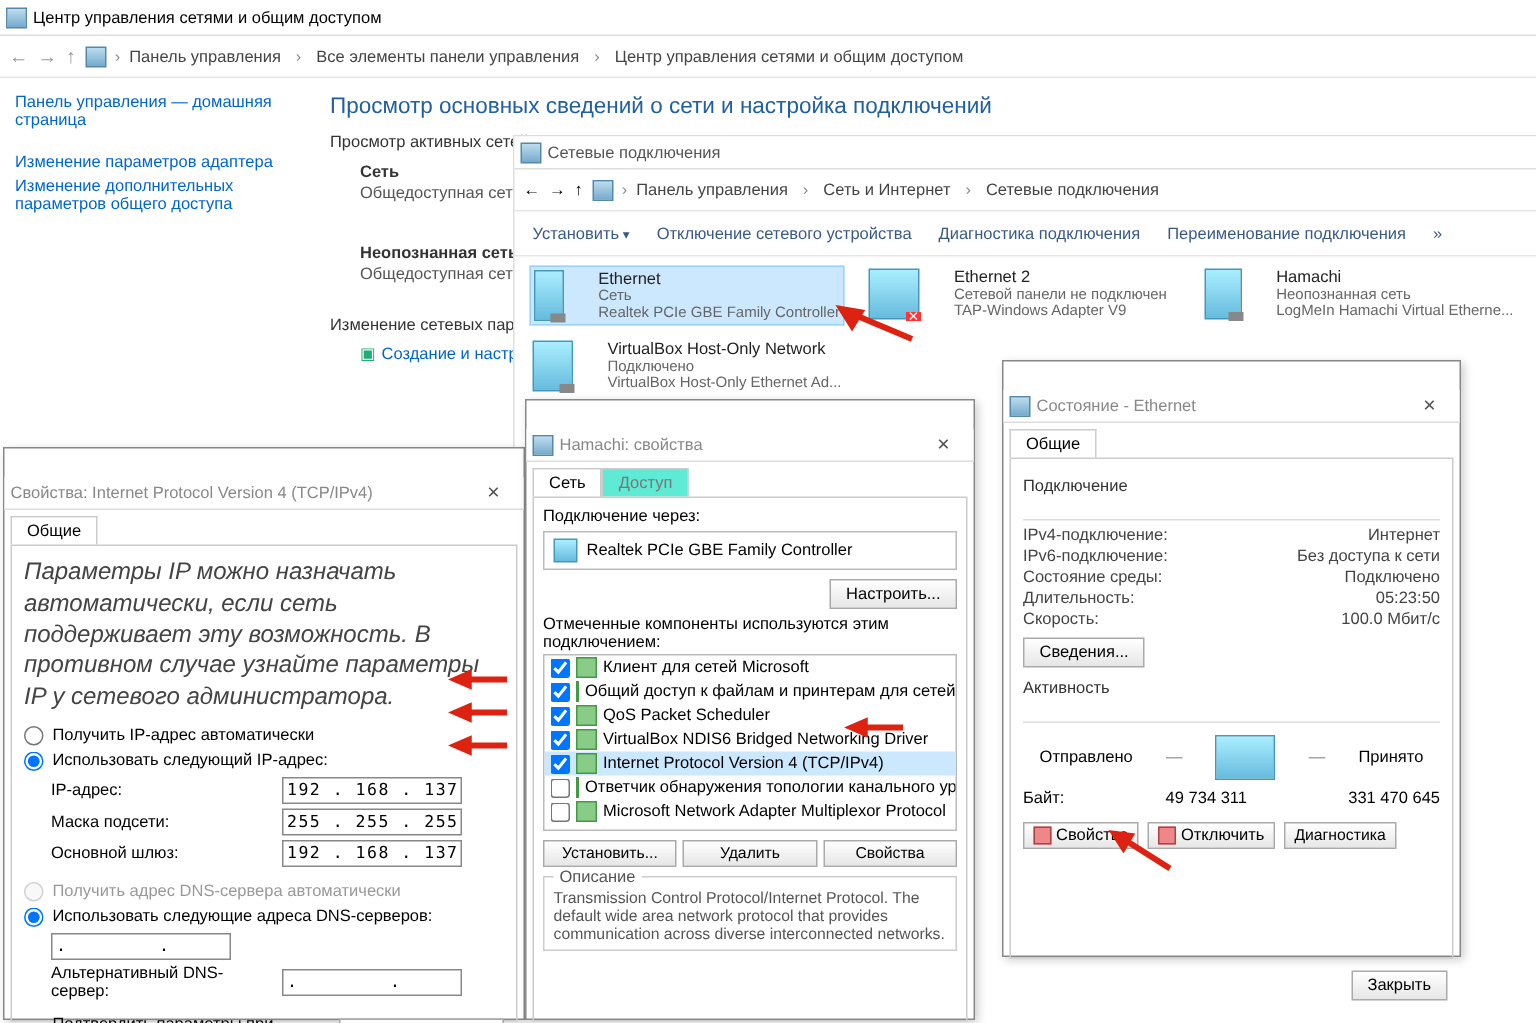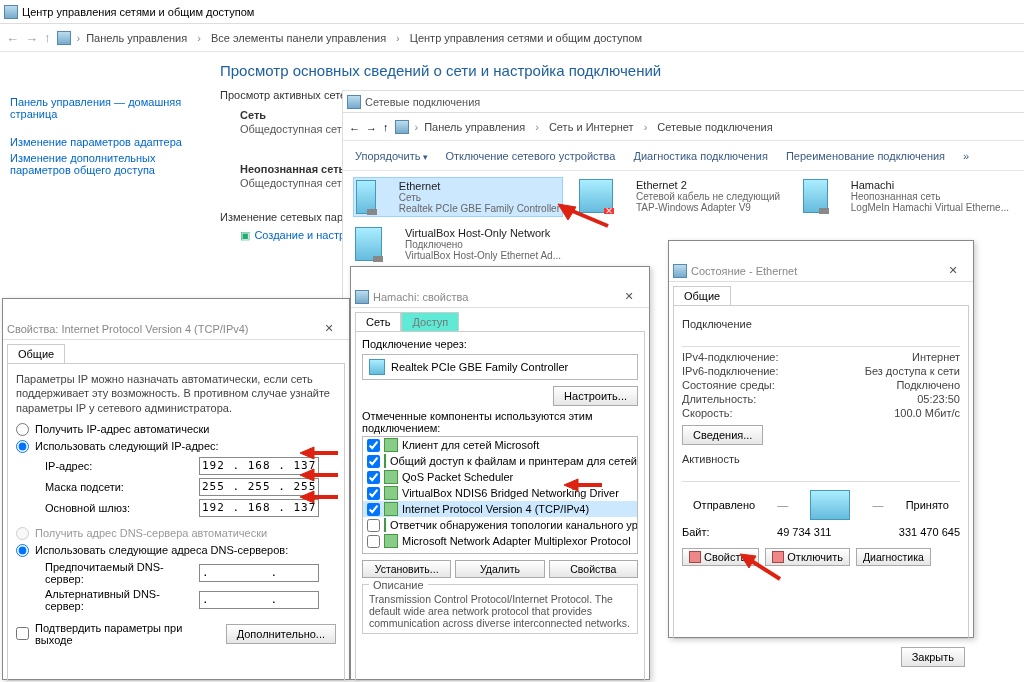--- a/index.html
+++ b/index.html
@@ -13,21 +13,21 @@
   .btn { background: linear-gradient(#fff,#e6e6e6); border: 1px solid #aaa; padding: 3px 10px; cursor: pointer; font-size: 11px; }
 
   
   #main-window { left: 0; top: 0; width: 1024px; height: 330px; border: none; box-shadow: none; }
   #main-window .title-bar { height: 24px; background: #fff; color: #000; }
   #mw-bc { height: 28px; display: flex; align-items: center; padding: 0 6px; gap: 6px; border-bottom: 1px solid #e6e6e6; color: #555; }
   #mw-bc .arr { cursor: pointer; color: #999; font-size: 13px; }
   .bc-sep::before { content: "›"; color: #888; margin: 0 4px; }
   .bc-link { color: #444; cursor: pointer; }
   #mw-body { display: flex; padding: 6px 10px; gap: 30px; }
-  #mw-left { width: 180px; margin-top: 34px; }
+  #mw-left { width: 180px; }
   #mw-left a { display: block; color: #0066cc; text-decoration: none; margin: 4px 0; cursor:pointer;}
   #mw-right h2 { color: #2060a0; font-weight: normal; font-size: 15px; margin: 4px 0 10px; }
   #mw-right .sec-head { color: #333; margin-top: 10px; }
   #mw-right .net { margin: 8px 0 2px 20px; font-weight: bold; color: #333; }
   #mw-right .net-sub { margin-left: 20px; color: #555; font-size: 11px; }
   #mw-right .link { color: #0066cc; cursor: pointer; }
   .link-icon::before { content:"▣"; color:#2a7; margin-right:4px; }
 
   
   #nc-window { left: 342; top: 90px; width: 682px; height: 540px; border-top: 1px solid #ddd; border-left:1px solid #ddd; border-right:none; border-bottom:none; box-shadow:none; background:#fff; }
@@ -45,26 +45,26 @@
   .adapter .txt .nm { color:#222; }
   .adapter .txt .st { color:#666; font-size:10px; }
   .adapter .txt .dv { color:#666; font-size:10px; white-space:nowrap; overflow:hidden; text-overflow:ellipsis; max-width:170px; }
 
   
   #ip-window { left: 2px; top: 298px; width: 348px; height: 382px; }
   .tabstrip { display:flex; padding: 4px 4px 0 4px; }
   .tab { border:1px solid #ccc; border-bottom:none; padding:3px 10px; background:#fff; cursor:pointer; font-size:11px; }
   .tab.inactive { background:#5eead4; color:#777; }
   .tabpane { border:1px solid #ccc; margin:0 4px 4px 4px; padding:8px; height:318px; position:relative; }
-  .ipdesc { color:#444; font-size:11px; line-height:1.3; margin-bottom:8px; }
+  .ipdesc { color:#444; font-size:16px; line-height:1.3; margin-bottom:8px;font-style:italic; }
   .radio-row { display:flex; align-items:center; gap:6px; margin:4px 0; }
   .radio-row input[type=radio] { cursor:pointer; }
   .radio-row.dis label { color:#999; }
   .ip-grid { margin:4px 0 10px 14px; }
-  .ip-grid .row { display:flex; align-items:center; margin:3px 15px; gap:4px;}
+  .ip-grid .row { display:flex; align-items:center; margin:3px 4px; gap:4px;}
   .ip-grid .lbl { width:150px; }
   .ip-field { border:1px solid #888; background:#fff; width:120px; height:18px; font-family:Consolas,monospace; font-size:11px; text-align:center; letter-spacing:1px; padding:1px 2px; }
   .chk-row { display:flex; align-items:center; gap:6px; margin-top:8px; }
   #ip-footer { position:absolute; bottom:-36px; right:4px; display:flex; gap:8px; }
 
   
   #ep-window { left:350px; top:266px; width:300px; height:414px; }
   #ep-pane { border:1px solid #ccc; margin:0 4px 4px 4px; height:350px; padding:6px; position:relative; }
   #ep-conn { border:1px solid #bbb; background:#fff; padding:4px 6px; margin:4px 0 6px; display:flex; align-items:center; gap:6px; }
   #ep-conn .ico { width:16px; height:16px; background:linear-gradient(#aef,#6bd); border:1px solid #49b;}
@@ -155,40 +155,40 @@
     <span class="arr">↑</span>
     <span class="appico"></span>
     <span style="color:#888">›</span>
     <span class="bc-link">Панель управления</span>
     <span class="bc-sep"></span>
     <span class="bc-link">Сеть и Интернет</span>
     <span class="bc-sep"></span>
     <span class="bc-link">Сетевые подключения</span>
   </div>
   <div id="nc-toolbar">
-    <span class="tbitem drop">Упорядочить</span>
+    <span class="tbitem drop">Установить</span>
     <span class="tbitem">Отключение сетевого устройства</span>
     <span class="tbitem">Диагностика подключения</span>
     <span class="tbitem">Переименование подключения</span>
     <span class="tbitem">»</span>
   </div>
   <div id="nc-list">
     <div class="adapter sel">
       <div class="ico"></div>
       <div class="txt">
         <div class="nm">Ethernet</div>
         <div class="st">Сеть</div>
         <div class="dv">Realtek PCIe GBE Family Controller</div>
       </div>
     </div>
     <div class="adapter bad">
       <div class="ico"></div>
       <div class="txt">
         <div class="nm">Ethernet 2</div>
-        <div class="st">Сетевой кабель не следующий</div>
+        <div class="st">Сетевой панели не подключен</div>
         <div class="dv">TAP-Windows Adapter V9</div>
       </div>
     </div>
     <div class="adapter">
       <div class="ico"></div>
       <div class="txt">
         <div class="nm">Hamachi</div>
         <div class="st">Неопознанная сеть</div>
         <div class="dv">LogMeIn Hamachi Virtual Etherne...</div>
       </div>
@@ -241,21 +241,20 @@
     <div class="radio-row dis">
       <input type="radio" name="dnsmode" disabled="" style="">
       <label>Получить адрес DNS-сервера автоматически</label>
     </div>
     <div class="radio-row">
       <input type="radio" name="dnsmode" checked="" style="">
       <label>Использовать следующие адреса DNS-серверов:</label>
     </div>
     <div class="ip-grid">
       <div class="row">
-        <span class="lbl">Предпочитаемый DNS-сервер:</span>
         <input class="ip-field" value=".        .        ." style="">
       </div>
       <div class="row">
         <span class="lbl">Альтернативный DNS-сервер:</span>
         <input class="ip-field" value=".        .        ." style="">
       </div>
     </div>
 
     <div class="chk-row">
       <input type="checkbox" style="">

